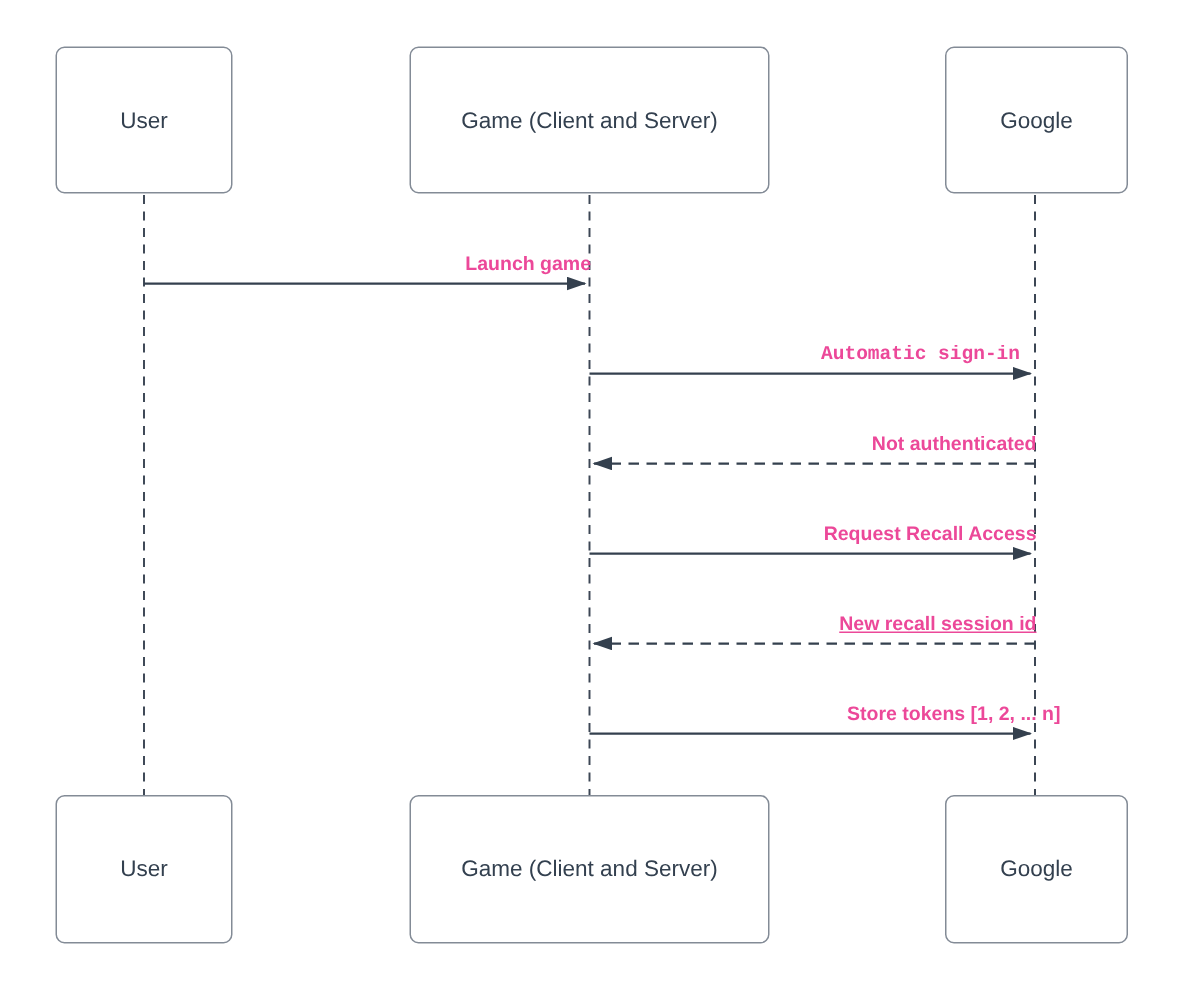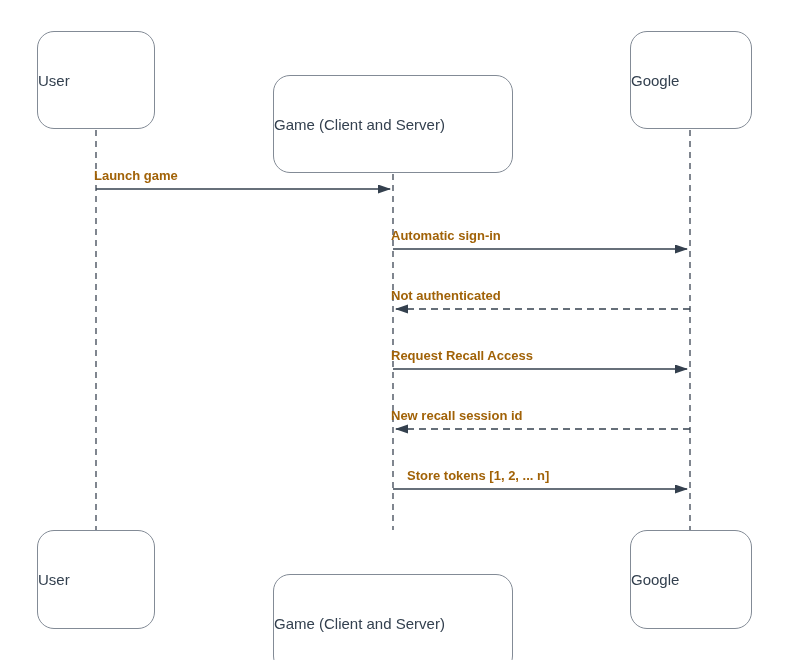--- a/index.html
+++ b/index.html
@@ -18,42 +18,42 @@
   .lines-layer {
     position: absolute;
     left: 0;
     top: 0;
   }
   .actor-box {
     position: absolute;
     box-sizing: border-box;
     background: #ffffff;
     border: 1px solid #838b96;
-    border-radius: 17px;
+    border-radius: 6px;
     display: flex;
     align-items: center;
-    justify-content: flex-start;
+    justify-content: center;
     font-size: 15px;
     color: #33404f;
     text-align: center;
   }
   .actor-box.top { top: 31px; height: 98px; }
   .actor-box.bottom { top: 530px; height: 99px; }
   .actor-box.user { left: 37px; width: 118px; }
-  .actor-box.game { left: 273px; width: 240px; margin-top: 44px; }
+  .actor-box.game { left: 273px; width: 240px; }
   .actor-box.google { left: 630px; width: 122px; }
   .msg-label {
     position: absolute;
     width: 300px;
     height: 18px;
     line-height: 18px;
-    text-align: left;
+    text-align: right;
     font-size: 13px;
     font-weight: bold;
-    color: #a16207;
+    color: #ec4899;
   }
   .lifeline {
     stroke: #3c4654;
     stroke-width: 1.3;
     stroke-dasharray: 6 5;
   }
   .msg-line {
     stroke: #34404e;
     stroke-width: 1.5;
   }
@@ -99,19 +99,19 @@
     <span>User</span>
   </div>
   <div class="actor-box bottom game">
     <span>Game (Client and Server)</span>
   </div>
   <div class="actor-box bottom google">
     <span>Google</span>
   </div>
 
   <div class="msg-label" style="left:94px;  top:167px;">Launch game</div>
-  <div class="msg-label" style="left:391px; top:227px;">Automatic sign-in</div>
+  <div class="msg-label" style="left:380px; top:227px;font-family:Liberation Mono, monospace;">Automatic sign-in</div>
   <div class="msg-label" style="left:391px; top:347px;">Request Recall Access</div>
   <div class="msg-label" style="left:391px; top:287px;">Not authenticated</div>
-  <div class="msg-label" style="left:391px; top:407px;">New recall session id</div>
+  <div class="msg-label" style="left:391px; top:407px;text-decoration:underline;">New recall session id</div>
   <div class="msg-label" style="left:407px; top:467px;">Store tokens [1, 2, ... n]</div>
 
 </div>
 
 </body></html>

